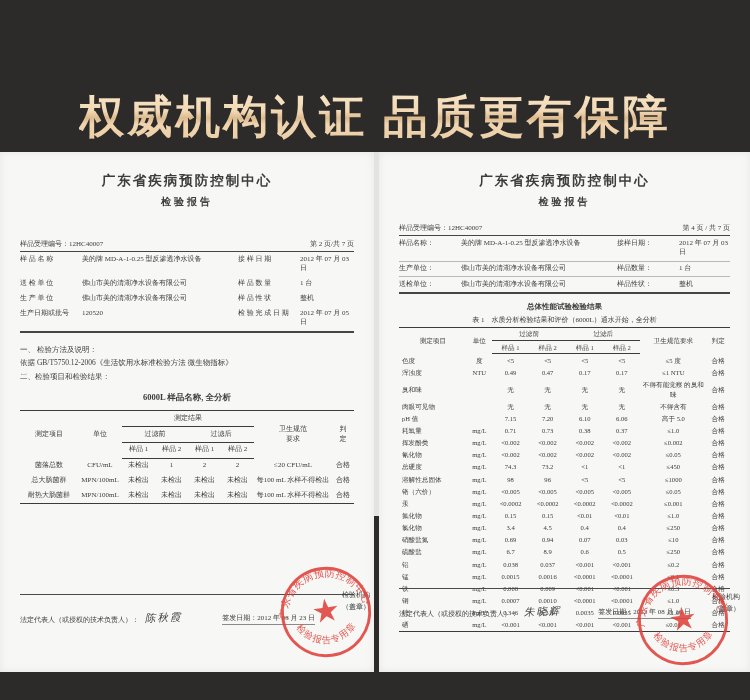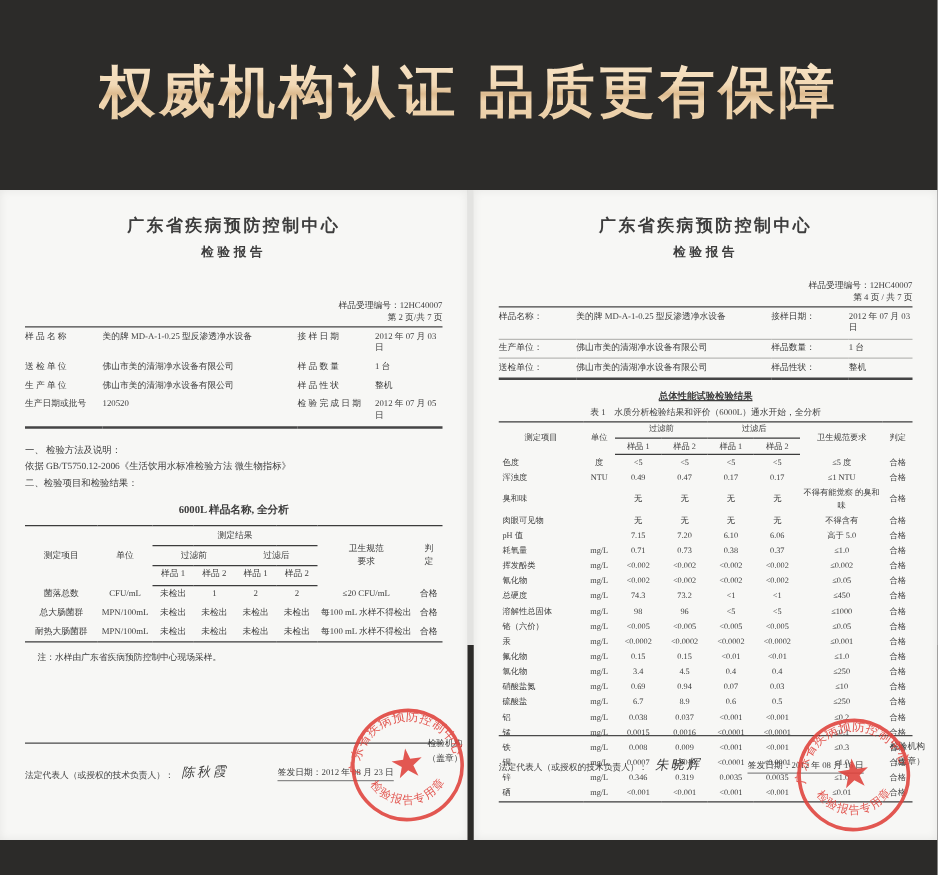--- a/index.html
+++ b/index.html
@@ -4,21 +4,21 @@
 <style>
   html,body{margin:0;padding:0;}
   body{
     width:750px;height:700px;overflow:hidden;
     background:#2c2b29;
     font-family:"Liberation Serif", serif;
     position:relative;
   }
   
   .banner{
-    height:148px;display:flex;align-items:center;justify-content:center;
+    height:148px;display:flex;align-items:center;justify-content:center;margin-top:43px;
   }
   .banner-title{
     font-family:"Liberation Sans", sans-serif;
     font-size:45px;font-weight:bold;letter-spacing:3px;
     background:linear-gradient(180deg,#f8e6c9 0%,#f2d9b6 40%,#dcba8e 52%,#f0d5b0 62%,#e6cba2 100%);
     -webkit-background-clip:text;background-clip:text;
     color:transparent;
   }
   
   .docs{
@@ -33,38 +33,38 @@
   .page-left{width:374px;}
   .page-right{width:371px;margin-left:5px;}
   .doc-org{
     text-align:center;font-size:13.5px;font-weight:bold;letter-spacing:2px;margin-top:6px;
   }
   .doc-title{
     text-align:center;font-size:10px;font-weight:bold;letter-spacing:3px;margin-top:5px;
   }
   .accept-row{
     display:flex;justify-content:space-between;align-items:flex-end;
-    font-size:7px;padding-bottom:2px;border-bottom:1.5px solid #454545;flex-direction:column;
+    font-size:7px;padding-bottom:2px;border-bottom:1.5px solid #454545;
   }
   .page-left .accept-row{margin-top:30px;}
   .page-right .accept-row{margin-top:14px;}
   table{border-collapse:collapse;width:100%;color:#3d3d3d;}
   td,th{font-weight:normal;}
   
   .info td{font-size:7px;padding:2.5px 0;vertical-align:top;line-height:1.4;}
   .info{border-bottom:2px solid #454545;}
   .info .c1{width:62px;}
   .info .c2{width:152px;padding-right:4px;}
   .info .c3{width:62px;}
   .page-right .info td{border-bottom:1px solid #b9b9b6;}
   .page-right .info tr:last-child td{border-bottom:none;}
   
   .sec{font-size:7.5px;line-height:1.8;margin-top:10px;}
   .tbl-title{font-size:8.5px;font-weight:bold;text-align:center;margin:9px 0 6px 0;}
-  .cap1{font-size:7.5px;font-weight:bold;text-align:center;margin-top:8px;text-decoration:underline;}
+  .cap1{font-size:7.5px;font-weight:bold;text-align:center;margin-top:8px;}
   .cap2{font-size:7px;text-align:center;margin:3px 0 2px 0;}
   
   .res{border-top:1.6px solid #3c3c3c;border-bottom:1.6px solid #3c3c3c;}
   .res th,.res td{text-align:center;font-size:7px;padding:2.5px 1px;line-height:1.4;}
   .res thead tr:last-child th{border-bottom:1px solid #3c3c3c;}
   .res .grp{border-bottom:1px solid #3c3c3c;}
   .res-r th,.res-r td{font-size:6.6px;padding:1.3px 1px;line-height:1.45;}
   .res-r td:first-child{text-align:left;padding-left:3px;}
   .res-r .c-std{width:64px;}
   .res-l .c-item{width:56px;}
@@ -208,21 +208,20 @@
             <td>未检出</td>
             <td>未检出</td>
             <td>未检出</td>
             <td>未检出</td>
             <td>每100 mL 水样不得检出</td>
             <td>合格</td>
           </tr>
         </tbody>
     </table>
 
-    <div class="note">注：水样由广东省疾病预防控制中心现场采样。</div>
 
     <div class="agency">
       <div>检验机构</div>
       <div>（盖章）</div>
     </div>
 
     <div class="footer">
       <span class="legal">法定代表人（或授权的技术负责人）：</span>
       <span class="signature">陈秋霞</span>
       <span class="spacer"></span>

